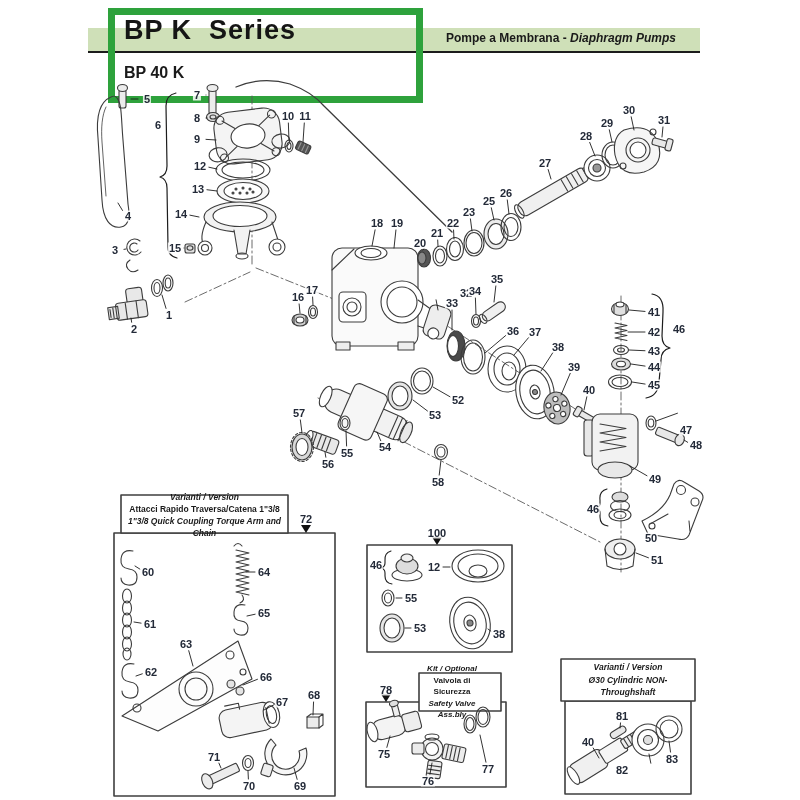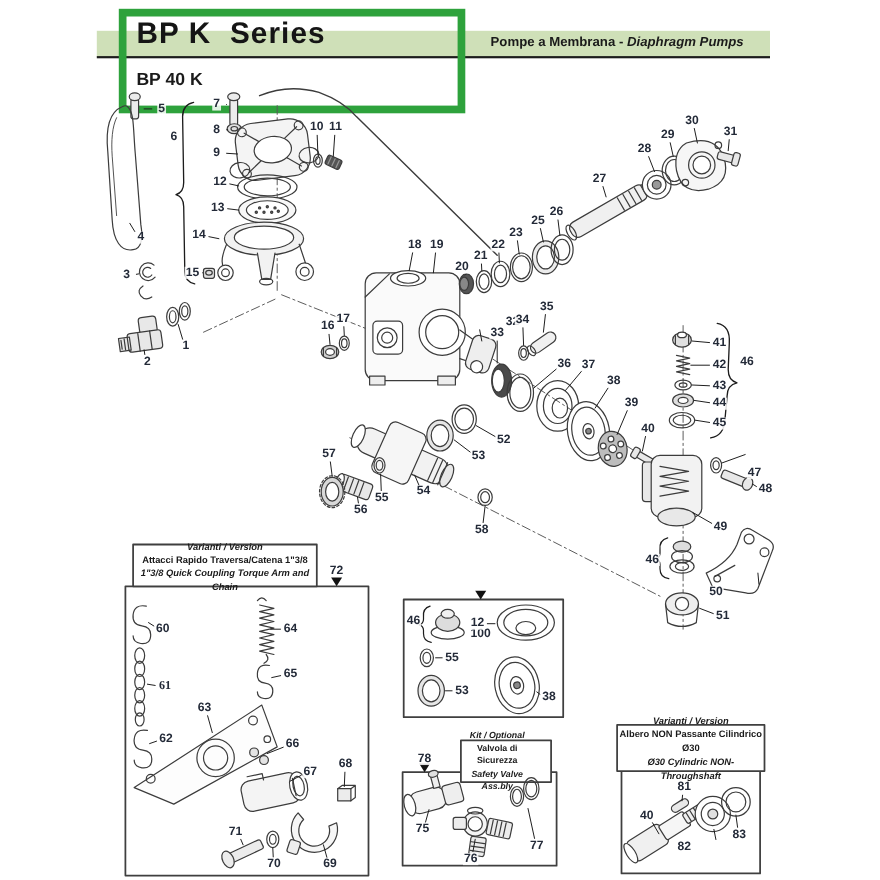--- a/index.html
+++ b/index.html
@@ -611,21 +611,20 @@
     <div class="l2">Attacci Rapido Traversa/Catena 1"3/8</div>
     <div class="l3">1"3/8 Quick Coupling Torque Arm and Chain</div>
   </div>
   <div class="inset-head" id="safety-head">
     <div class="l1">Kit / Optional</div>
     <div class="l2">Valvola di Sicurezza</div>
     <div class="l3">Safety Valve Ass.bly</div>
   </div>
   <div class="inset-head" id="shaft-head">
     <div class="l1">Varianti / Version</div>
-    <div class="l2">Albero NON Passante Cilindrico Ø30</div>
     <div class="l3">Ø30 Cylindric NON-Throughshaft</div>
   </div>
 
   <div id="callout-layer">
       <div class="callout" style="left: 147px; top: 99px;">5</div>
       <div class="callout" style="left: 197px; top: 95px;">7</div>
       <div class="callout" style="left: 158px; top: 125px;">6</div>
       <div class="callout" style="left: 197px; top: 118px;">8</div>
       <div class="callout" style="left: 197px; top: 139px;">9</div>
       <div class="callout" style="left: 288px; top: 116px;">10</div>
@@ -675,33 +674,33 @@
       <div class="callout" style="left: 651px; top: 538px;">50</div>
       <div class="callout" style="left: 657px; top: 560px;">51</div>
       <div class="callout" style="left: 458px; top: 400px;">52</div>
       <div class="callout" style="left: 435px; top: 415px;">53</div>
       <div class="callout" style="left: 385px; top: 447px;">54</div>
       <div class="callout" style="left: 347px; top: 453px;">55</div>
       <div class="callout" style="left: 328px; top: 464px;">56</div>
       <div class="callout" style="left: 299px; top: 413px;">57</div>
       <div class="callout" style="left: 438px; top: 482px;">58</div>
       <div class="callout" style="left: 148px; top: 572px;">60</div>
-      <div class="callout" style="left: 150px; top: 624px; font-family: Liberation Serif, serif;">61</div>
+      <div class="callout" style="left: 150px; top: 624px;">61</div>
       <div class="callout" style="left: 151px; top: 672px;">62</div>
       <div class="callout" style="left: 186px; top: 644px;">63</div>
       <div class="callout" style="left: 264px; top: 572px;">64</div>
       <div class="callout" style="left: 264px; top: 613px;">65</div>
       <div class="callout" style="left: 266px; top: 677px;">66</div>
       <div class="callout" style="left: 282px; top: 702px;">67</div>
       <div class="callout" style="left: 314px; top: 695px;">68</div>
       <div class="callout" style="left: 300px; top: 786px;">69</div>
       <div class="callout" style="left: 249px; top: 786px;">70</div>
       <div class="callout" style="left: 214px; top: 757px;">71</div>
       <div class="callout" style="left: 306px; top: 519px;">72</div>
-      <div class="callout" style="left: 437px; top: 533px; margin-top: 44px;">100</div>
+      <div class="callout" style="left: 437px; top: 533px;">100</div>
       <div class="callout" style="left: 376px; top: 565px;">46</div>
       <div class="callout" style="left: 434px; top: 567px;">12</div>
       <div class="callout" style="left: 411px; top: 598px;">55</div>
       <div class="callout" style="left: 420px; top: 628px;">53</div>
       <div class="callout" style="left: 499px; top: 634px;">38</div>
       <div class="callout" style="left: 386px; top: 690px;">78</div>
       <div class="callout" style="left: 384px; top: 754px;">75</div>
       <div class="callout" style="left: 428px; top: 781px;">76</div>
       <div class="callout" style="left: 488px; top: 769px;">77</div>
       <div class="callout" style="left: 588px; top: 742px;">40</div>

